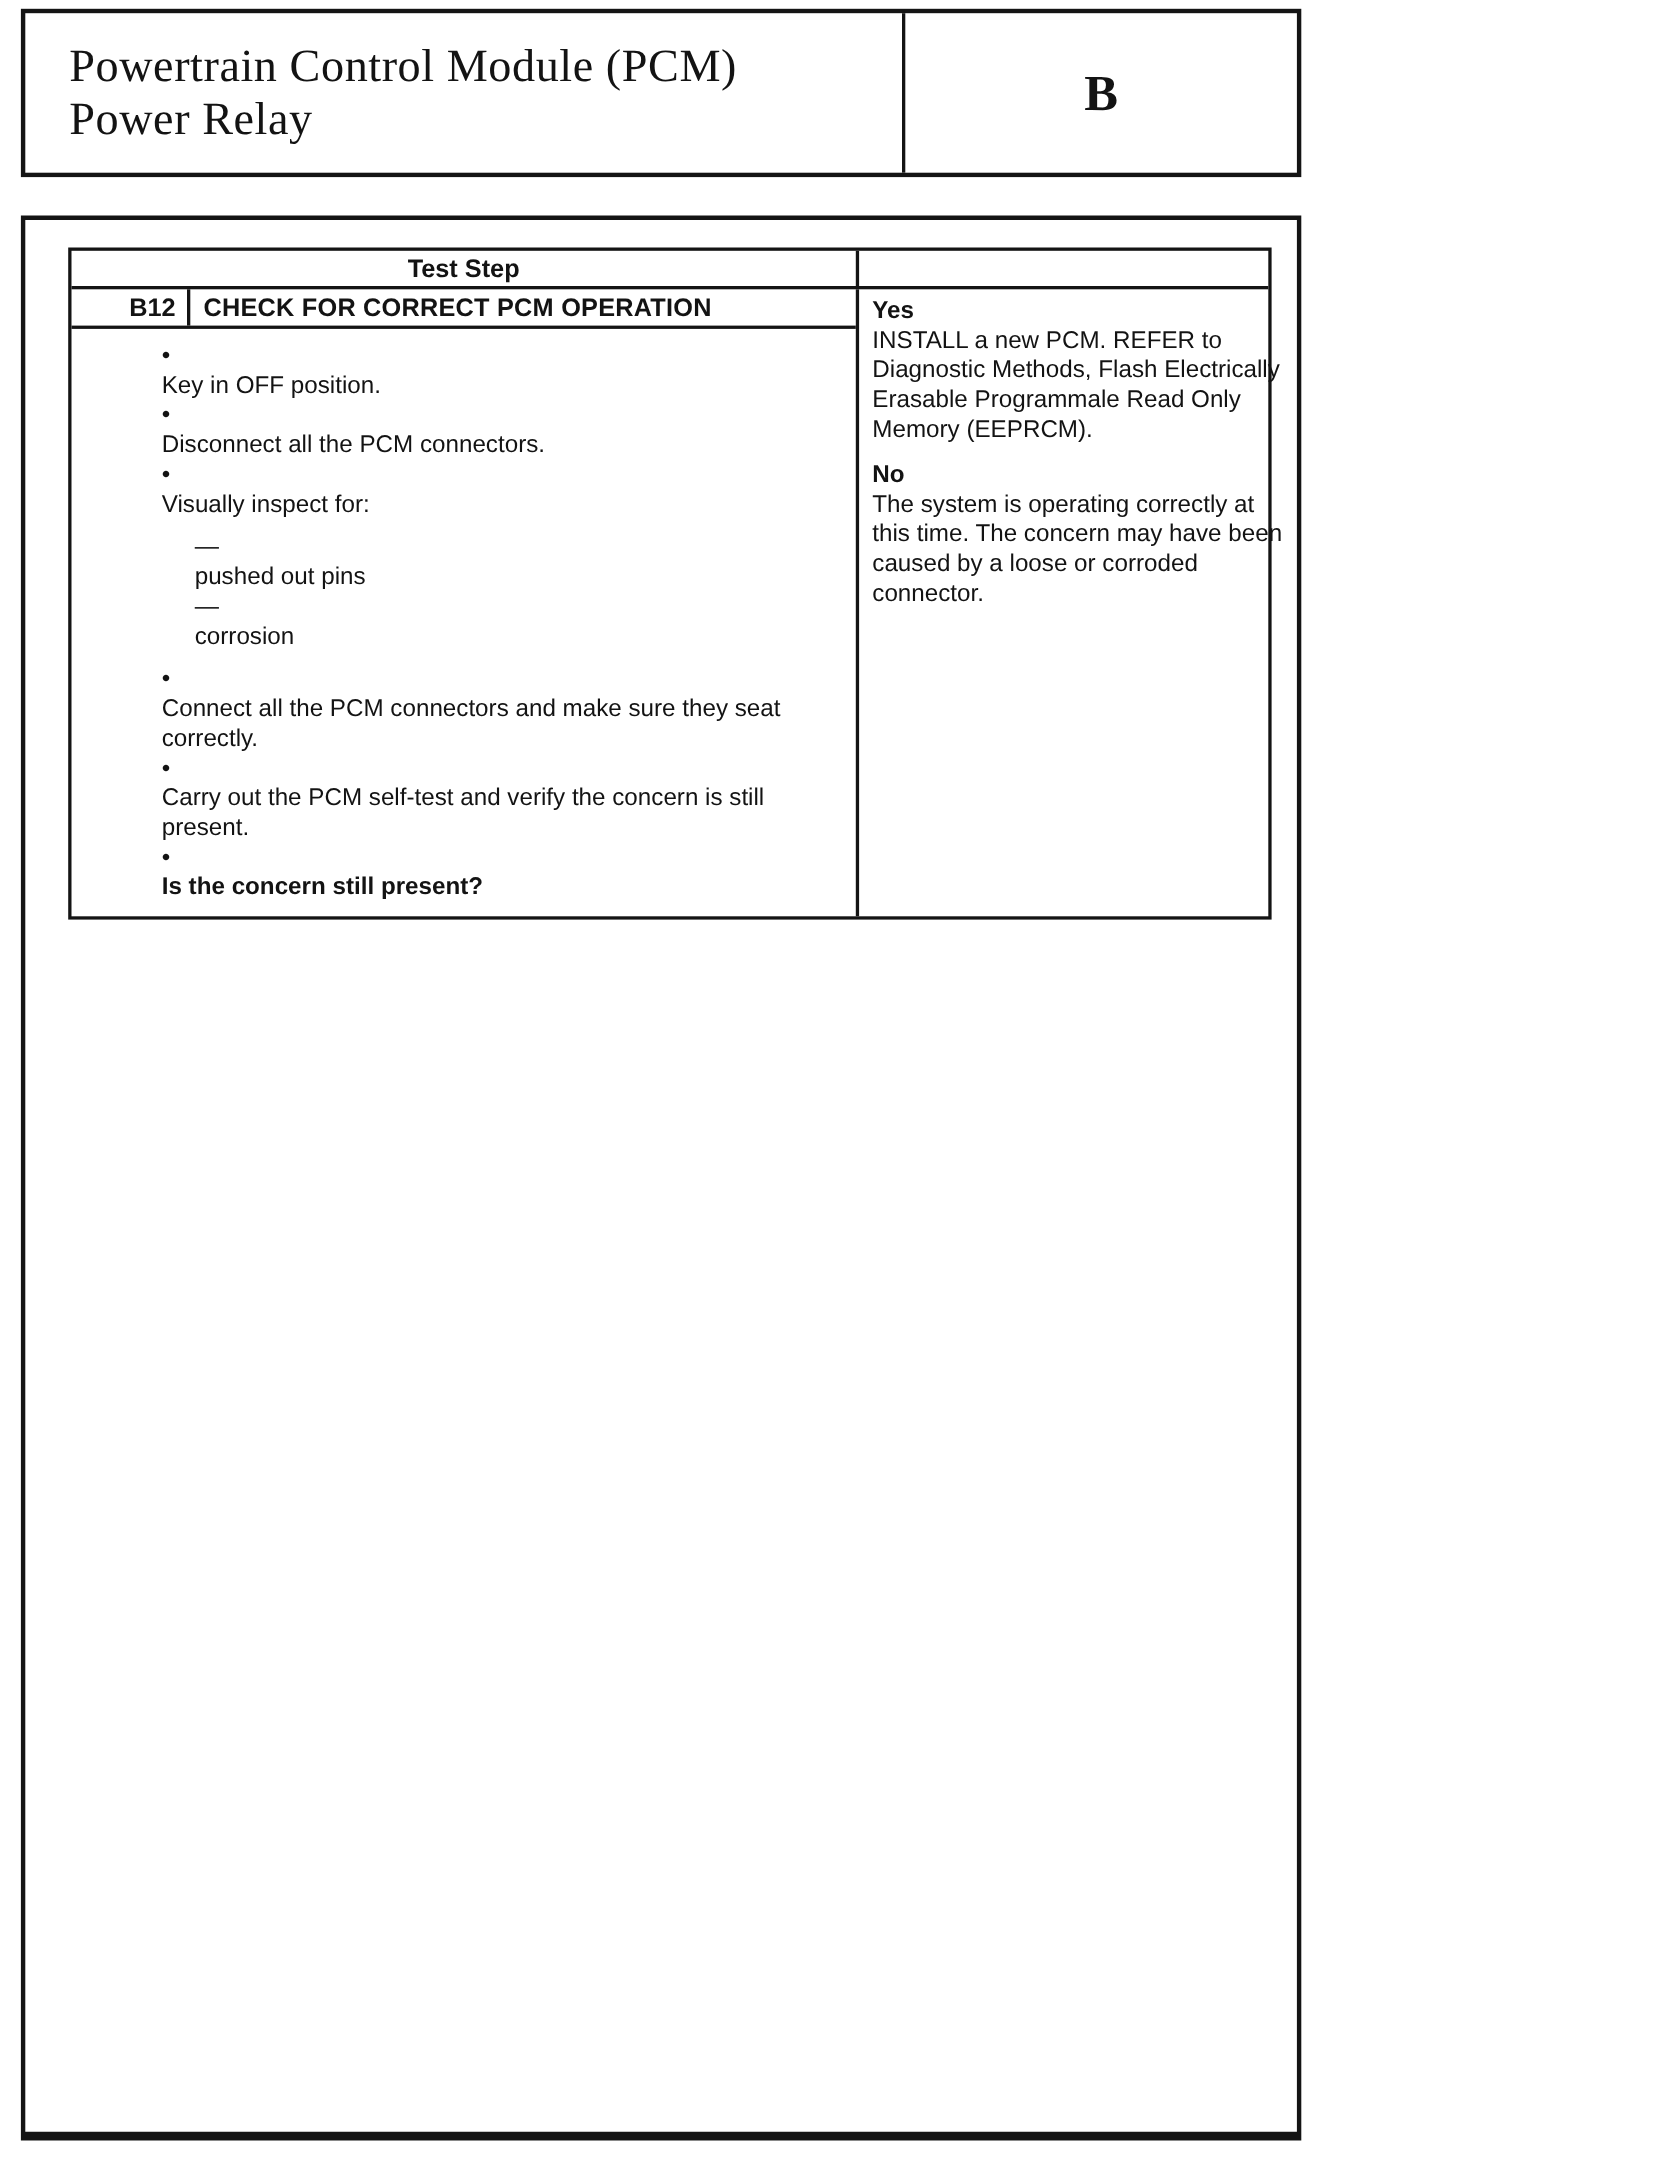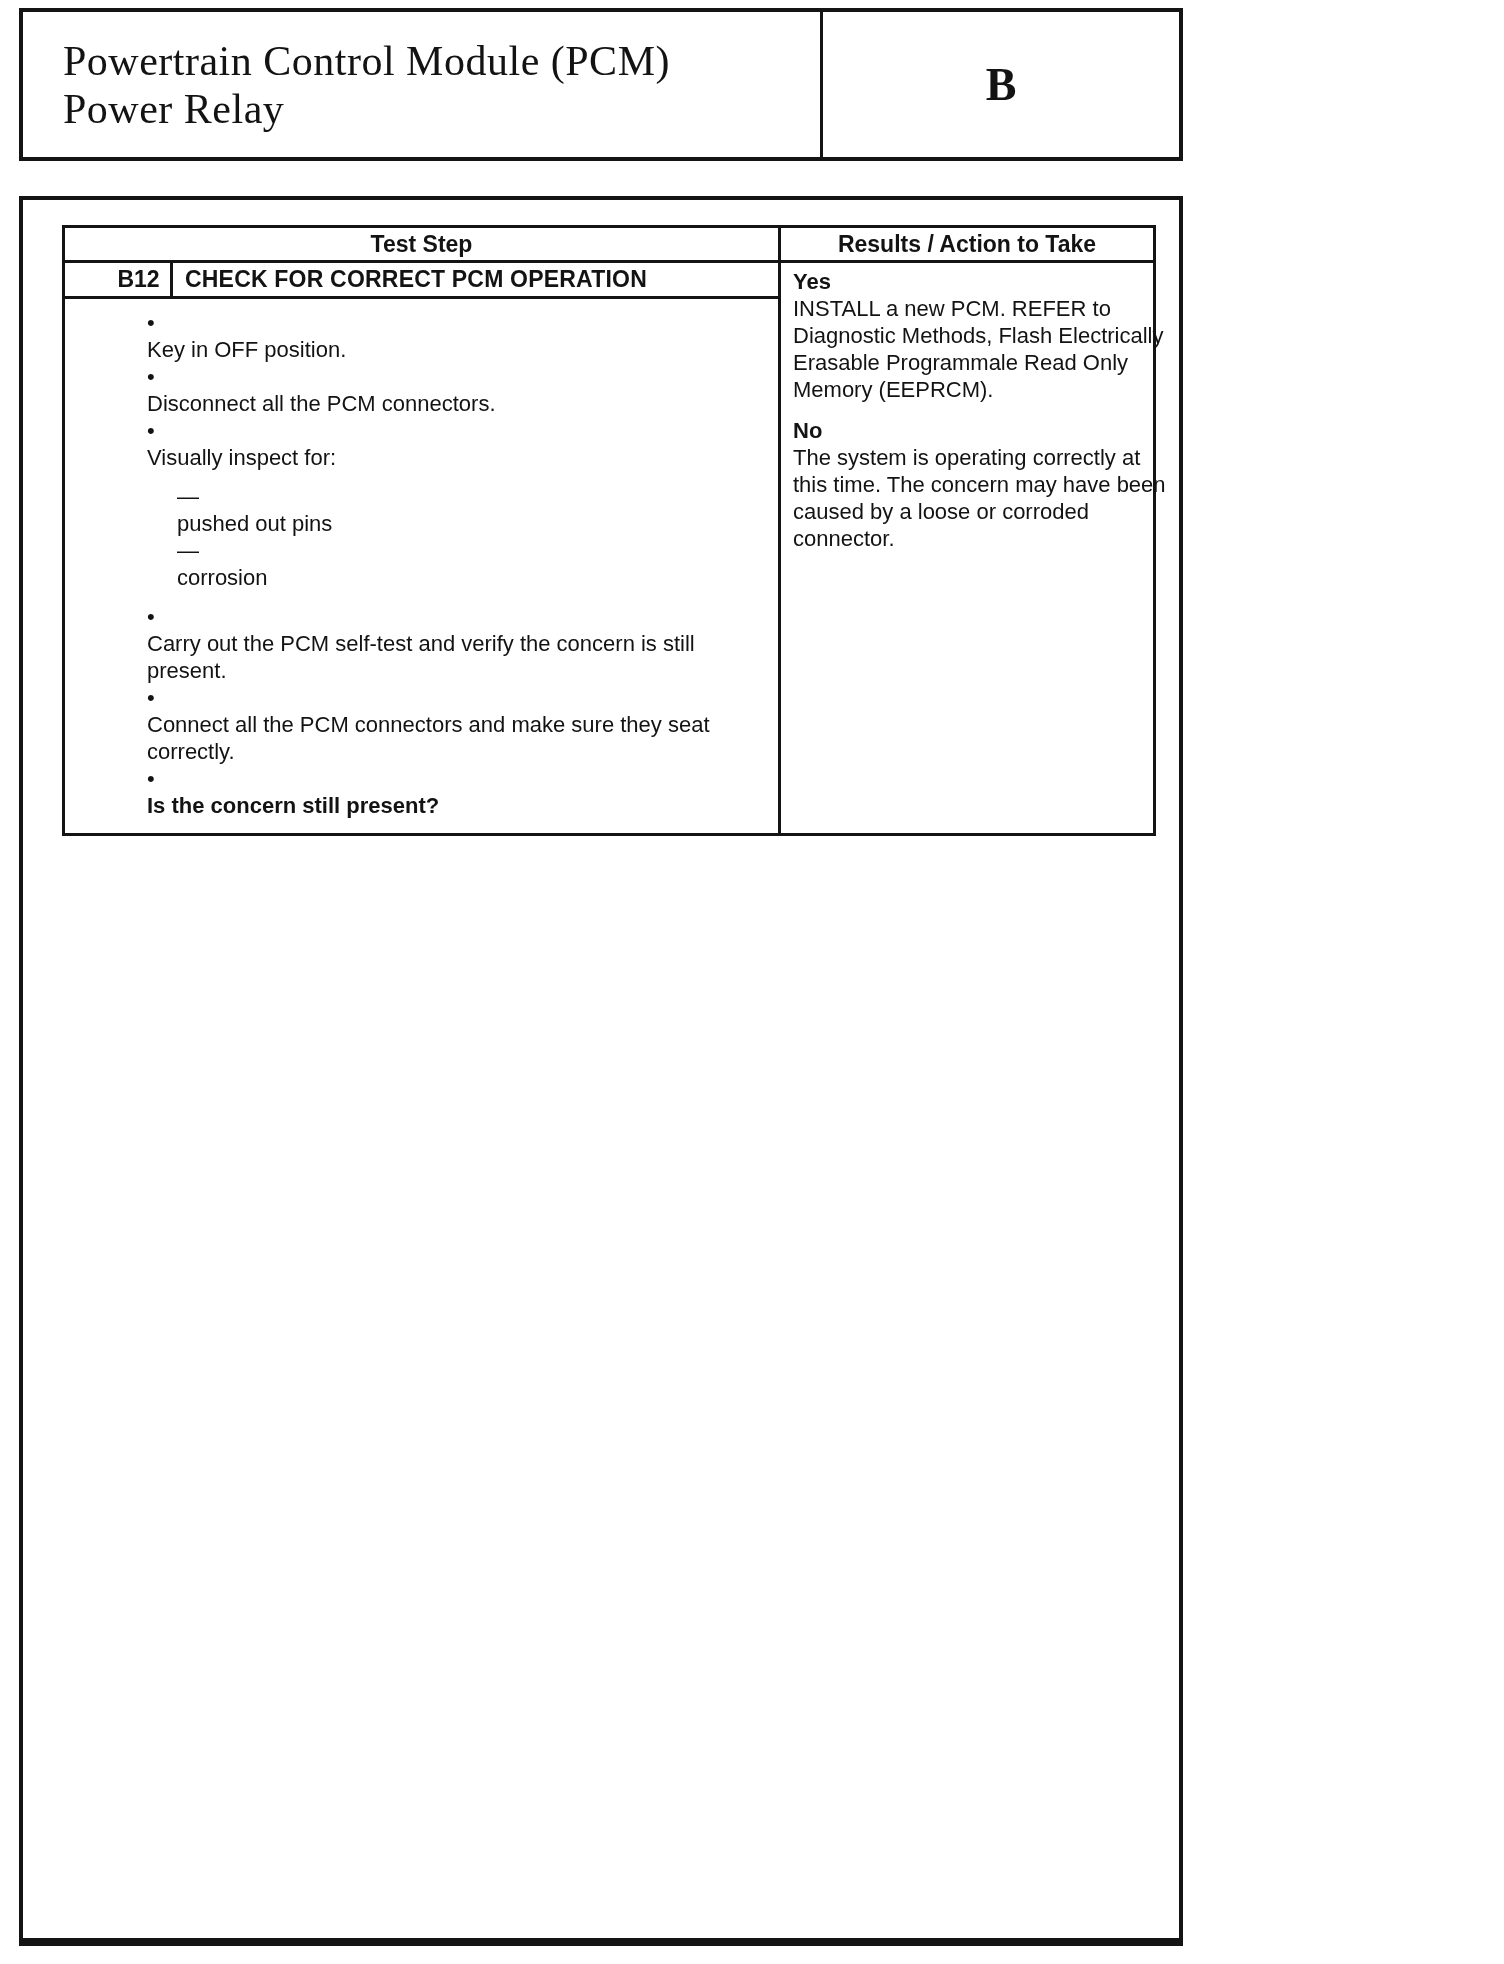--- a/index.html
+++ b/index.html
@@ -137,21 +137,20 @@
   <div class="header-letter-cell">
     <div class="header-letter">B</div>
   </div>
 </div>
 
 <div class="content-box">
   <div class="test-table">
 
     <div class="t-header">
       <div class="t-h-left">Test Step</div>
-      <div class="t-h-right">Results / Action to Take</div>
     </div>
 
     <div class="t-body">
       <div class="t-left">
 
         <div class="step-title-row">
           <div class="step-id-cell">
             <span>B12</span>
           </div>
           <div class="step-title">CHECK FOR CORRECT PCM OPERATION</div>
@@ -179,26 +178,26 @@
               <span class="step-text">pushed out pins</span>
             </div>
 
             <div class="step-line dash">
               <span class="marker"></span>
               <span class="step-text">corrosion</span>
             </div>
 
             <div class="step-line bullet">
               <span class="marker"></span>
+              <span class="step-text">Connect all the PCM connectors and make sure they seat correctly.</span>
+            </div>
+
+            <div class="step-line bullet">
+              <span class="marker"></span>
               <span class="step-text">Carry out the PCM self-test and verify the concern is still present.</span>
-            </div>
-
-            <div class="step-line bullet">
-              <span class="marker"></span>
-              <span class="step-text">Connect all the PCM connectors and make sure they seat correctly.</span>
             </div>
 
             <div class="step-line bullet-bold">
               <span class="marker"></span>
               <span class="step-text">Is the concern still present?</span>
             </div>
           </div>
 
       </div>
 

